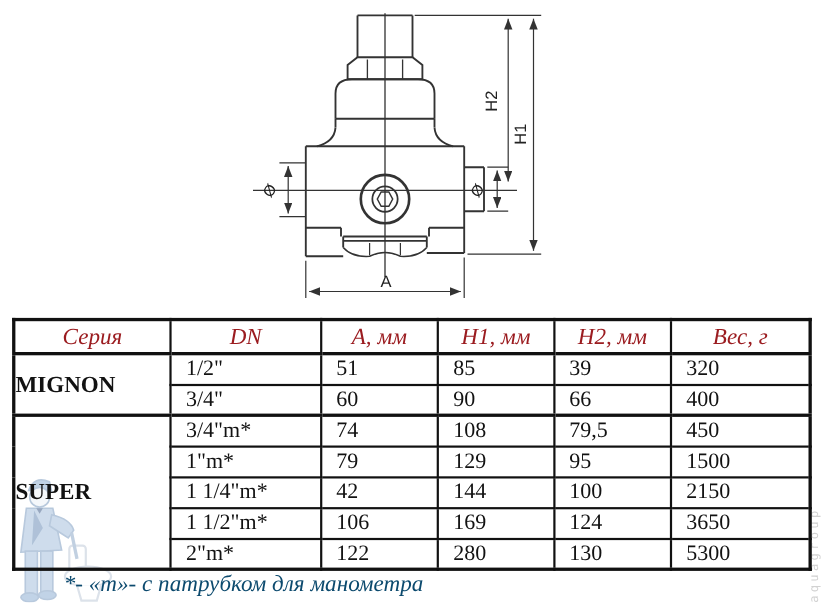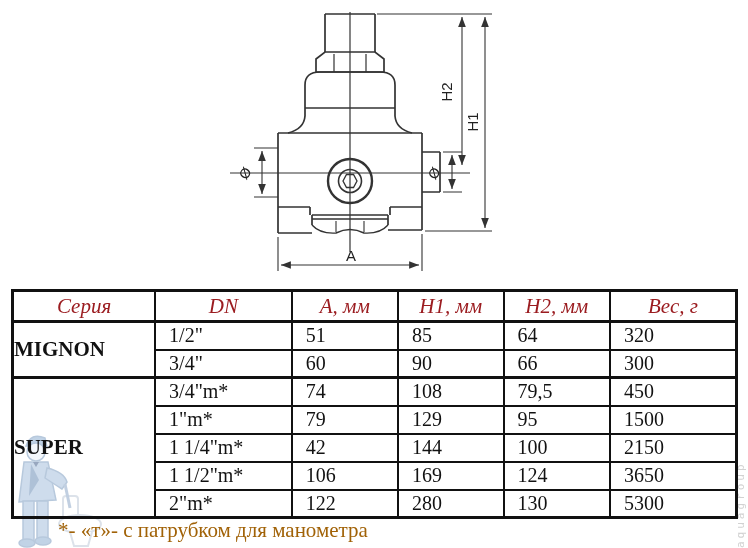--- a/index.html
+++ b/index.html
@@ -24,22 +24,22 @@
   table.spec thead tr{height:31px;}
   table.spec tbody tr{height:28px;}
   table.spec th{font-style:italic;font-weight:normal;font-size:21px;color:#9b1c20;
                 border-bottom-width:3px;}
   table.spec td{font-size:20px;color:#121212;text-align:left;padding:0 0 0 13px;
                 white-space:nowrap;}
   table.spec td.series{font-weight:bold;font-size:21px;text-align:left;padding:0;}
   table.spec tr.section-start td{border-top-width:3px;}
 
   
-  .footnote{position:absolute;left:58px;top:518px;z-index:3;
-            font-size:21px;color:#a16207;white-space:nowrap;}
+  .footnote{position:absolute;left:58px;top:518px;z-index:3;font-style:italic;
+            font-size:21px;color:#0c4a6e;white-space:nowrap;}
 
   svg text.dim{font-family:"Liberation Sans", sans-serif;font-size:15px;fill:#222;}
   svg text.dia{font-family:"Liberation Sans", sans-serif;font-size:14px;fill:#222;}
 </style>
 </head>
 <body>
 
 <div class="page">
 
   <svg class="drawing" width="748" height="286" viewBox="0 0 748 286">
@@ -148,29 +148,29 @@
         <th>H2, мм</th>
         <th>Вес, г</th>
       </tr>
     </thead>
     <tbody>
       <tr>
         <td class="series" rowspan="2">MIGNON</td>
         <td>1/2"</td>
         <td>51</td>
         <td>85</td>
-        <td>64</td>
+        <td>39</td>
         <td>320</td>
       </tr>
       <tr>
         <td>3/4"</td>
         <td>60</td>
         <td>90</td>
         <td>66</td>
-        <td>300</td>
+        <td>400</td>
       </tr>
       <tr class="section-start">
         <td class="series" rowspan="5">SUPER</td>
         <td>3/4"m*</td>
         <td>74</td>
         <td>108</td>
         <td>79,5</td>
         <td>450</td>
       </tr>
       <tr>

